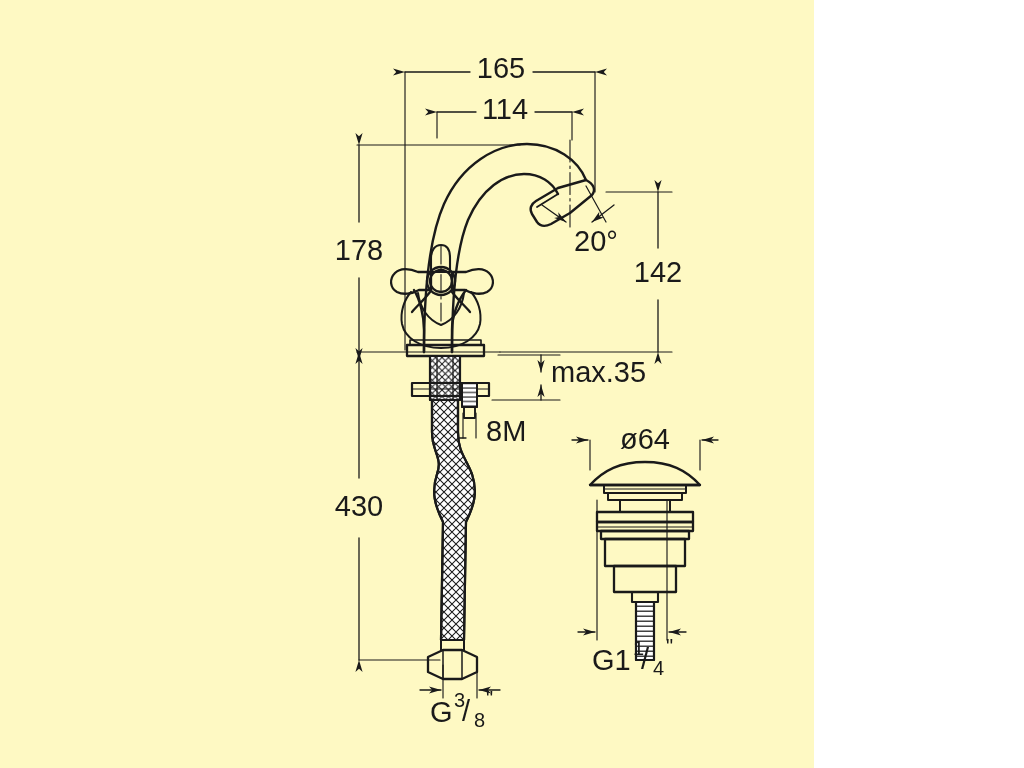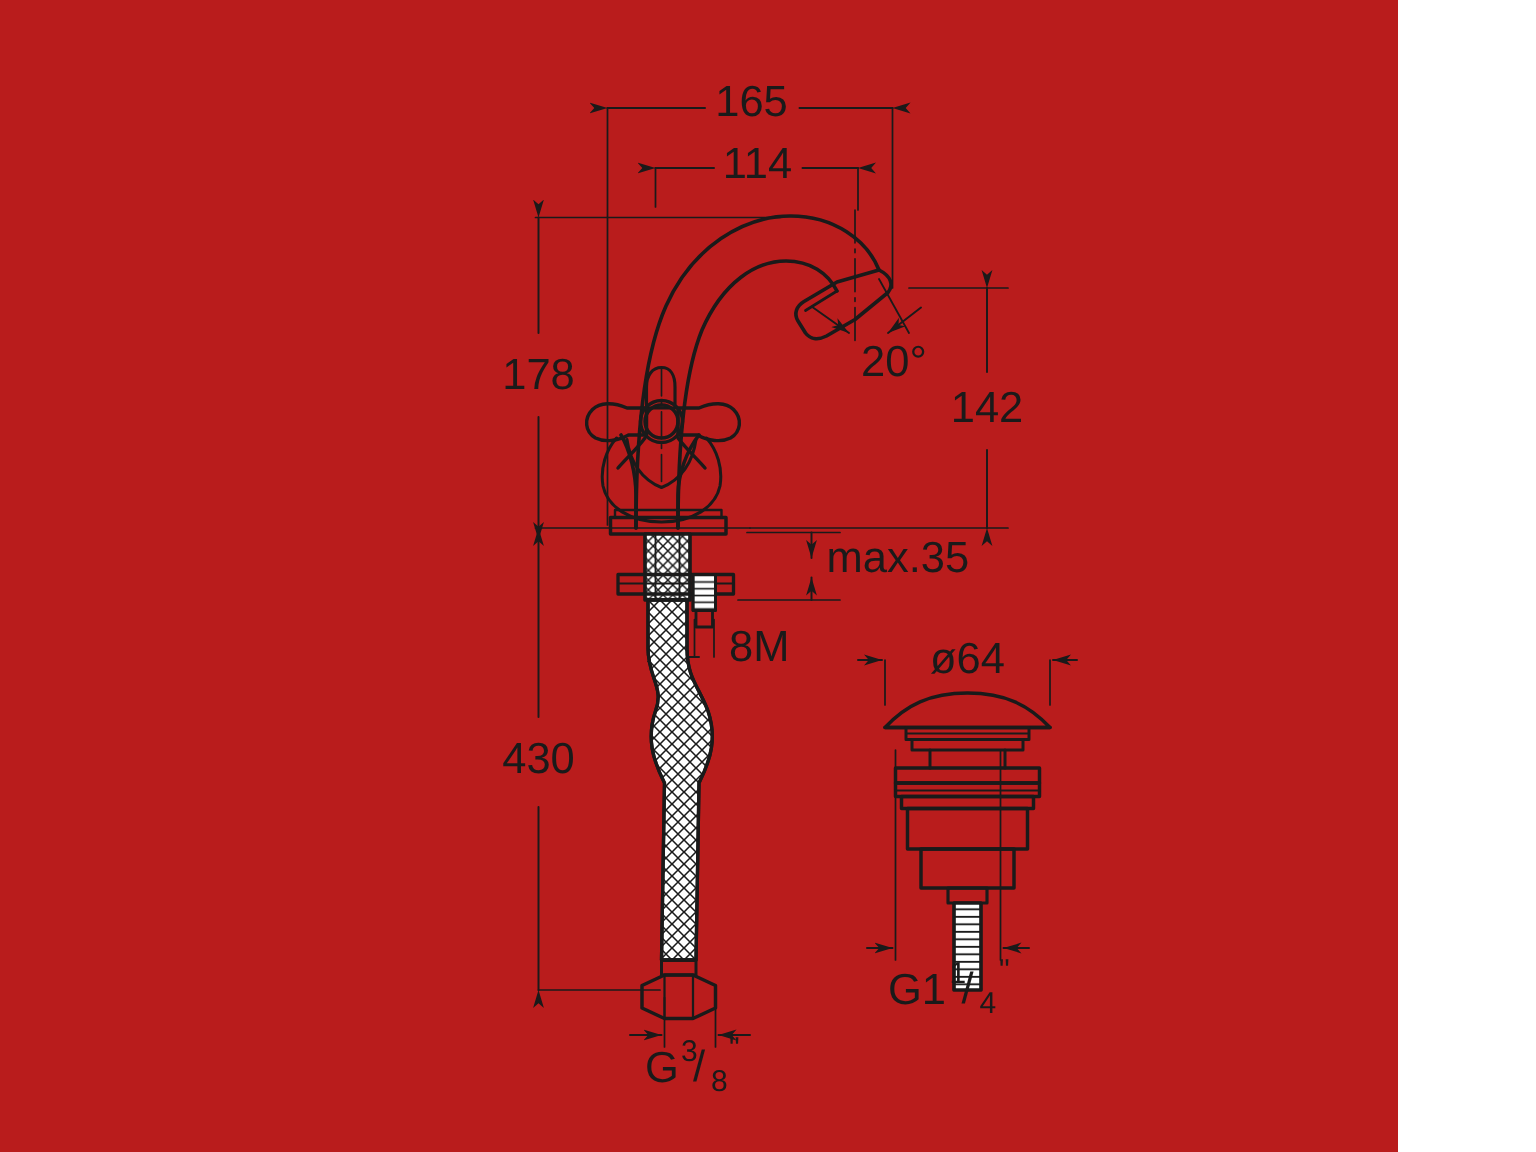--- a/index.html
+++ b/index.html
@@ -9,23 +9,23 @@
     background: #ffffff;
   }
   body {
     width: 1024px;
     height: 768px;
     overflow: hidden;
     font-family: "Liberation Sans", sans-serif;
   }
   #drawing-root {
     position: relative;
-    width: 932px;
+    width: 814px;
     height: 768px;
-    background: #b91c1c;
+    background: #fef9c3;
   }
   svg#tech-drawing {
     display: block;
     width: 1024px;
     height: 768px;
   }
   .dim-text {
     font-family: "Liberation Sans", sans-serif;
     font-size: 29px;
     fill: #1a1a1a;

